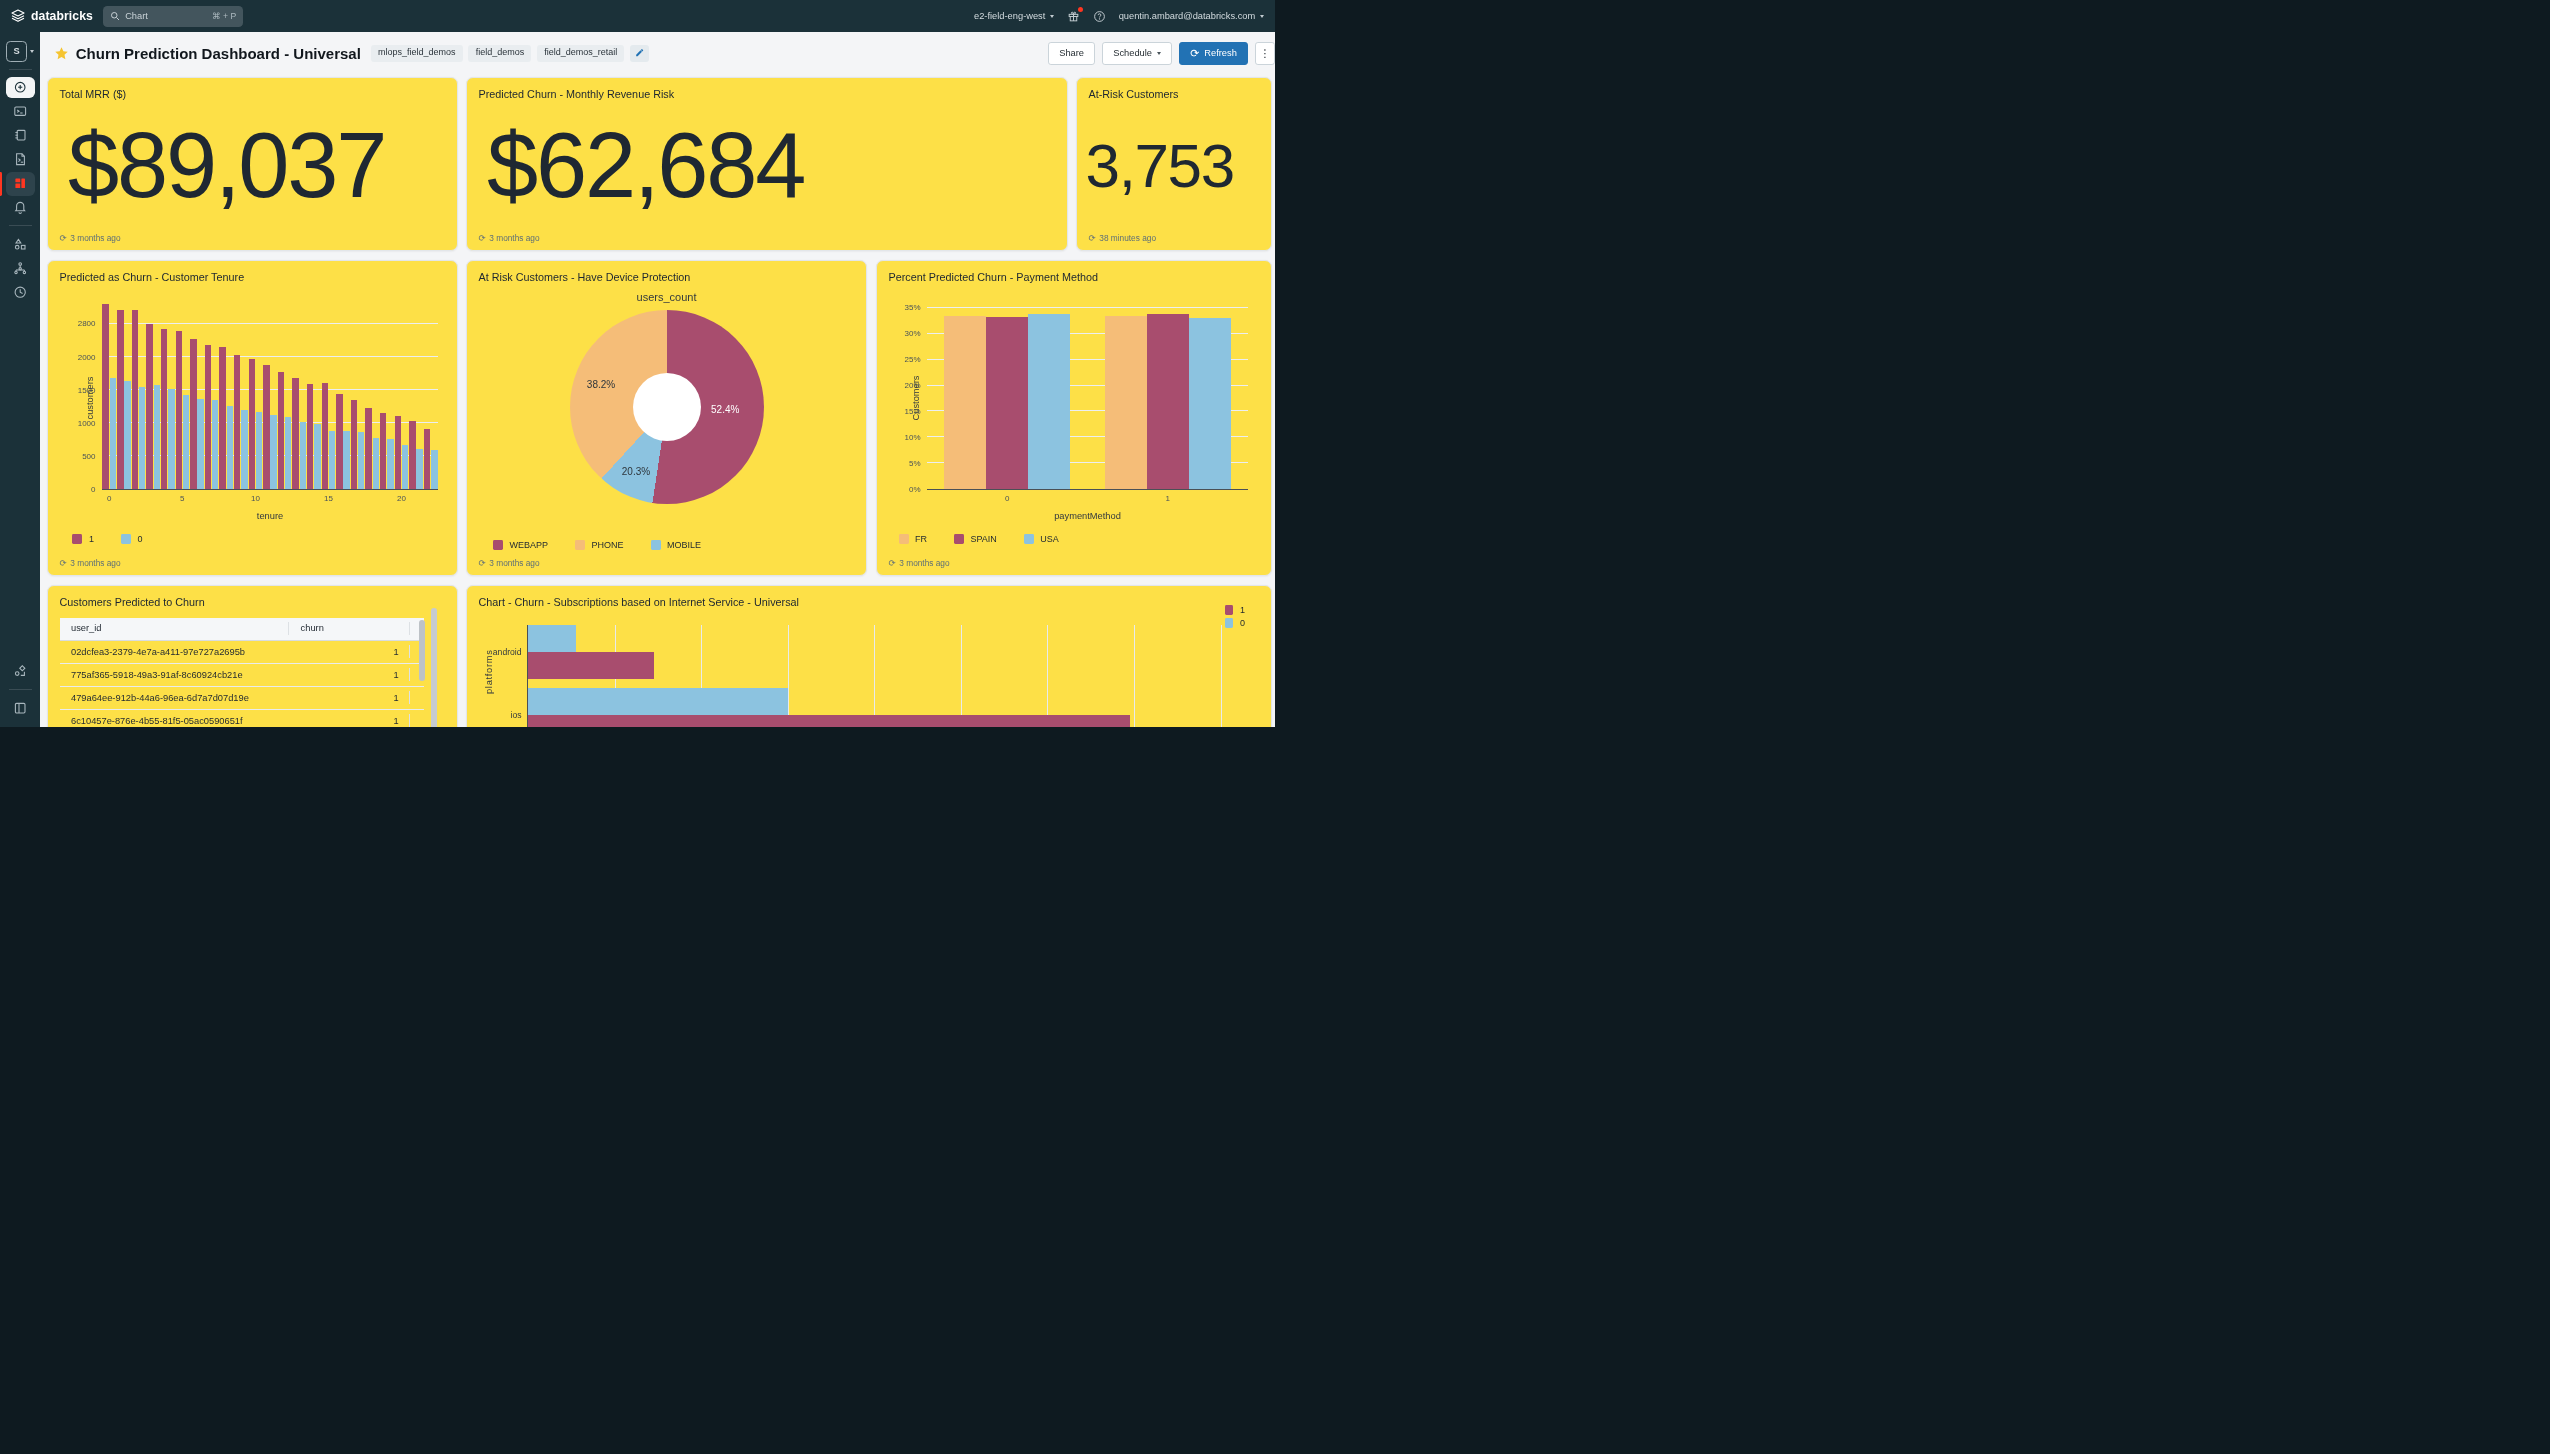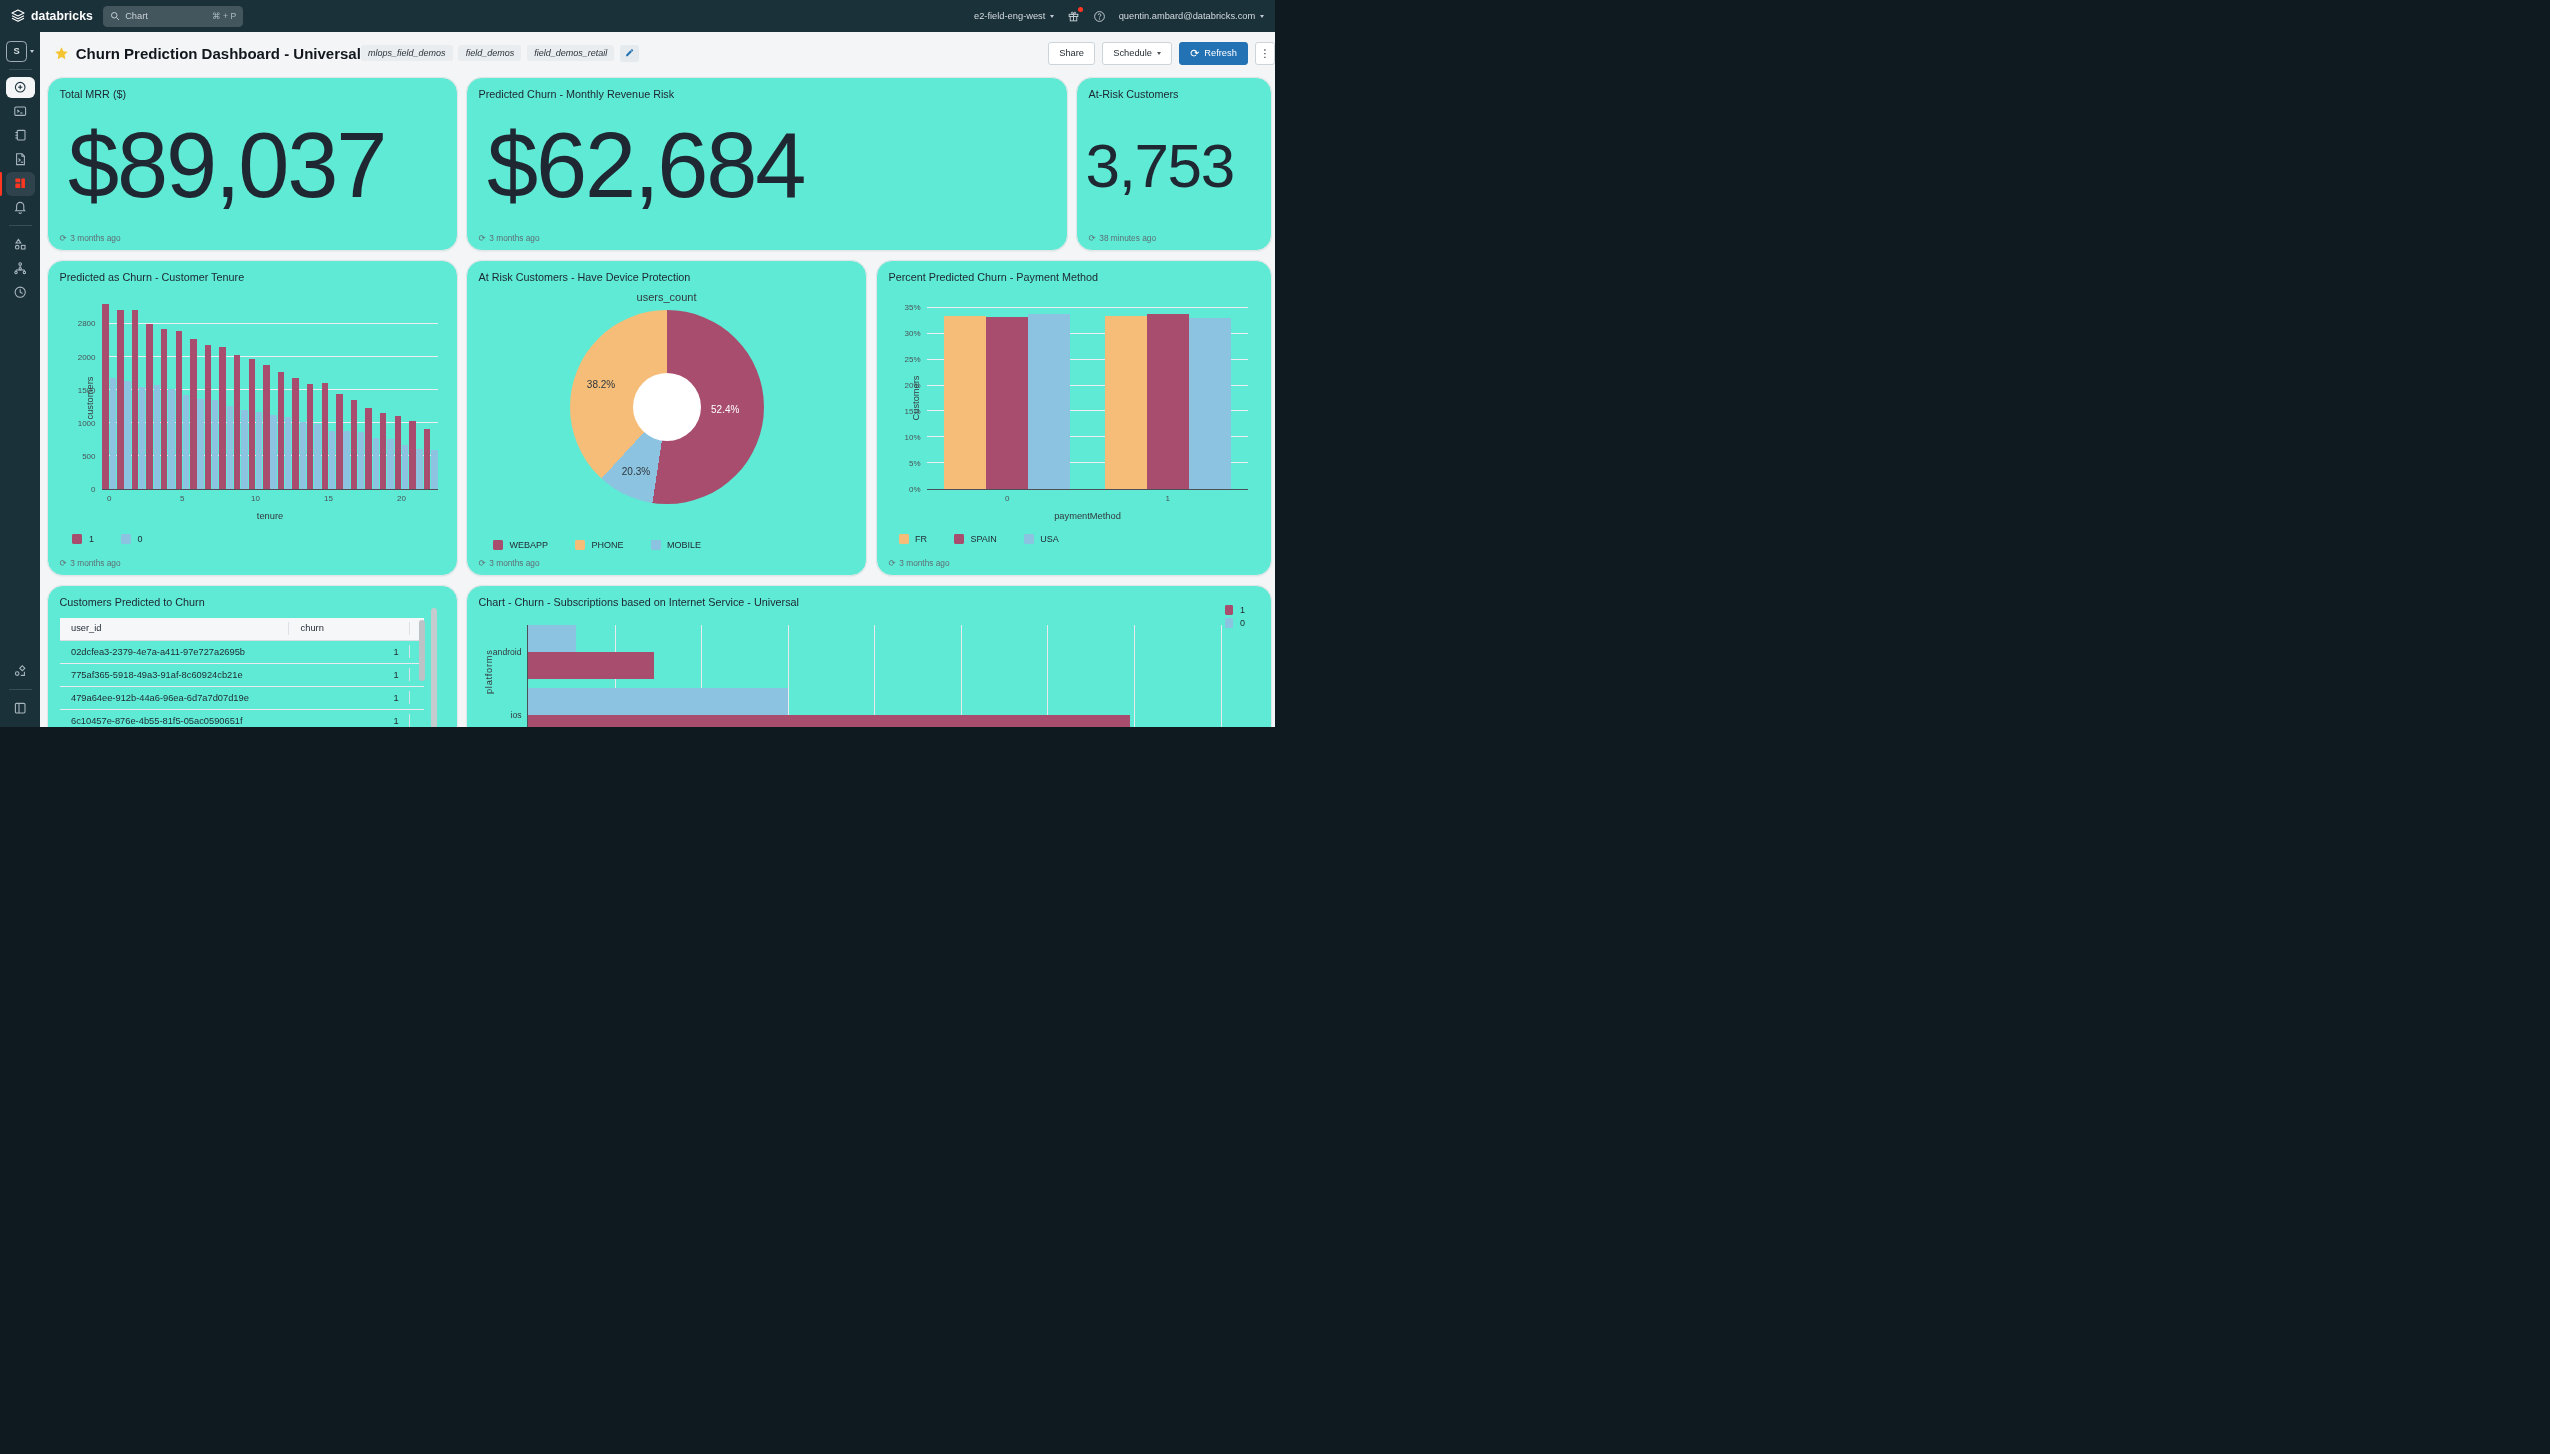--- a/index.html
+++ b/index.html
@@ -24,32 +24,32 @@
   .nv.active .pill{background:#2E434C;width:29px;height:24px;}
   .nv .redbar{position:absolute;left:0;top:0;width:2.2px;height:24px;background:#FF3621;border-radius:0 1.4px 1.4px 0;}
   .sdiv{width:23px;border-top:0.7px solid #3A4C54;margin:5.7px 0;}
   .sbadge{width:18.7px;height:18.7px;border:1.1px solid #9FAEB5;border-radius:4.3px;color:#D7DEE2;font-size:9.3px;font-weight:700;
           display:flex;align-items:center;justify-content:center;}
   #sidebar .bottomgrp{margin-top:auto;display:flex;flex-direction:column;align-items:center;padding-bottom:7.2px;width:100%;}
   
   #pagehead{position:absolute;left:40px;top:32px;right:0;height:42px;display:flex;align-items:center;}
   #pagehead .star{margin-left:13.6px;cursor:pointer;}
   #pagehead h1{font-size:15px;font-weight:700;color:#11171D;margin:0 0 0 7.2px;}
-  .tags{display:flex;gap:5.7px;margin-left:0;align-items:center;font-style:italic;}
+  .tags{display:flex;gap:5.7px;margin-left:10px;}
   .tag{background:#E9EDF0;border-radius:2.9px;padding:2.9px 7.2px;font-size:9px;color:#2B343B;cursor:pointer;}
   .editchip{background:#E4EAEE;border-radius:2.9px;width:18.7px;height:17px;display:flex;align-items:center;justify-content:center;cursor:pointer;}
   #headbtns{margin-left:auto;margin-right:0;display:flex;gap:7.2px;align-items:center;}
   .btn{height:23px;border:0.7px solid #CBD4DA;background:#fff;border-radius:2.9px;font-size:9.3px;color:#1F272D;
        display:flex;align-items:center;gap:5px;padding:0 10px;cursor:pointer;font-family:inherit;}
   .btn.primary{background:#2272B4;border-color:#2272B4;color:#fff;}
   .btn.iconbtn{width:20px;padding:0;justify-content:center;font-size:10.8px;}
   .btn .bcaret{width:0;height:0;border-left:2.9px solid transparent;border-right:2.9px solid transparent;border-top:3.6px solid #4A545B;}
   .ric{font-size:10.8px;line-height:1;}
   
-  .card{position:absolute;background:#5eead4;border:0.7px solid #E3E6E9;border-radius:16px;box-shadow:0 0.7px 1.4px rgba(30,40,50,.05);}
+  .card{position:absolute;background:#fde047;border:0.7px solid #E3E6E9;border-radius:7px;box-shadow:0 0.7px 1.4px rgba(30,40,50,.05);}
   .wtitle{position:absolute;left:11.5px;top:10px;margin:0;font-size:10.8px;font-weight:500;color:#1C2530;}
   .wfooter{position:absolute;left:11.5px;bottom:7.2px;display:flex;align-items:center;gap:3.6px;color:#5E6F77;font-size:8.3px;}
   .wfooter .ricon{font-size:8.6px;}
   
   .kpival{position:absolute;left:20px;top:32px;bottom:29px;right:7.2px;display:flex;align-items:center;
           font-weight:500;color:#1F2832;letter-spacing:-2.2px;white-space:nowrap;}
   
   .vplot{position:absolute;border-bottom:0.7px solid #4A5056;}
   #plot-tenure{left:54px;top:36px;width:336px;height:192px;}
   #plot-payment{left:50px;top:36px;width:321px;height:192px;}

